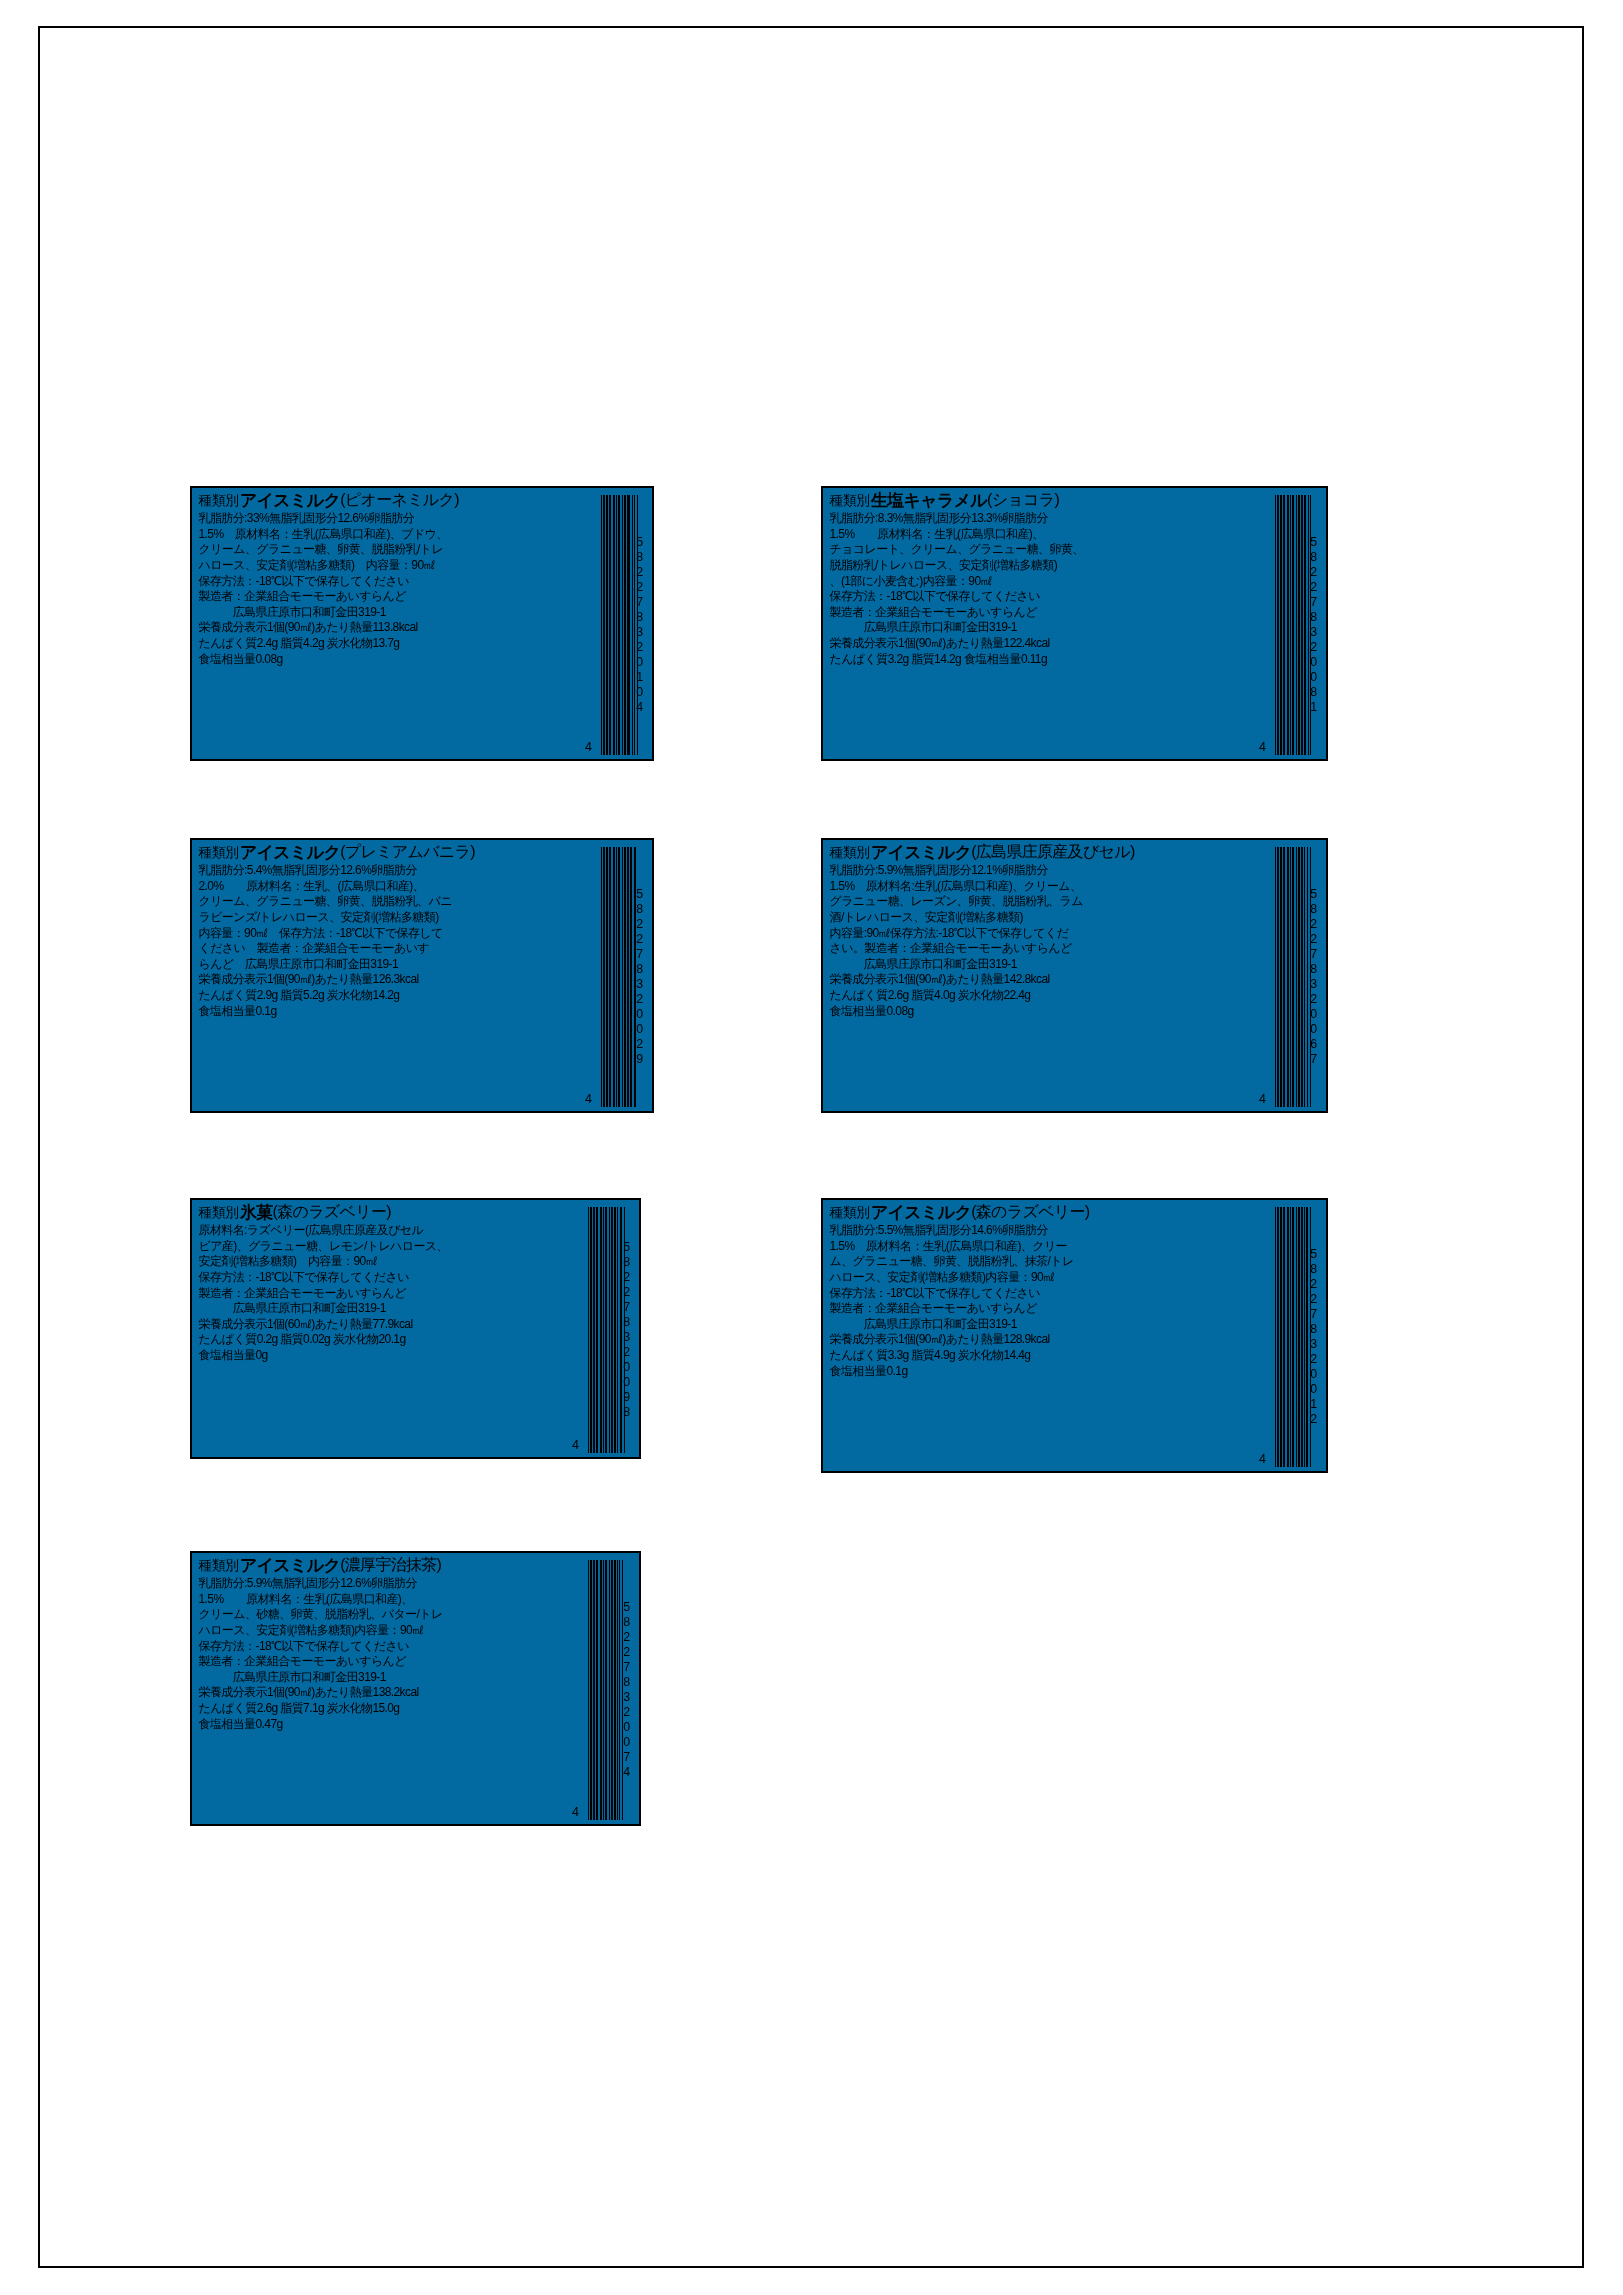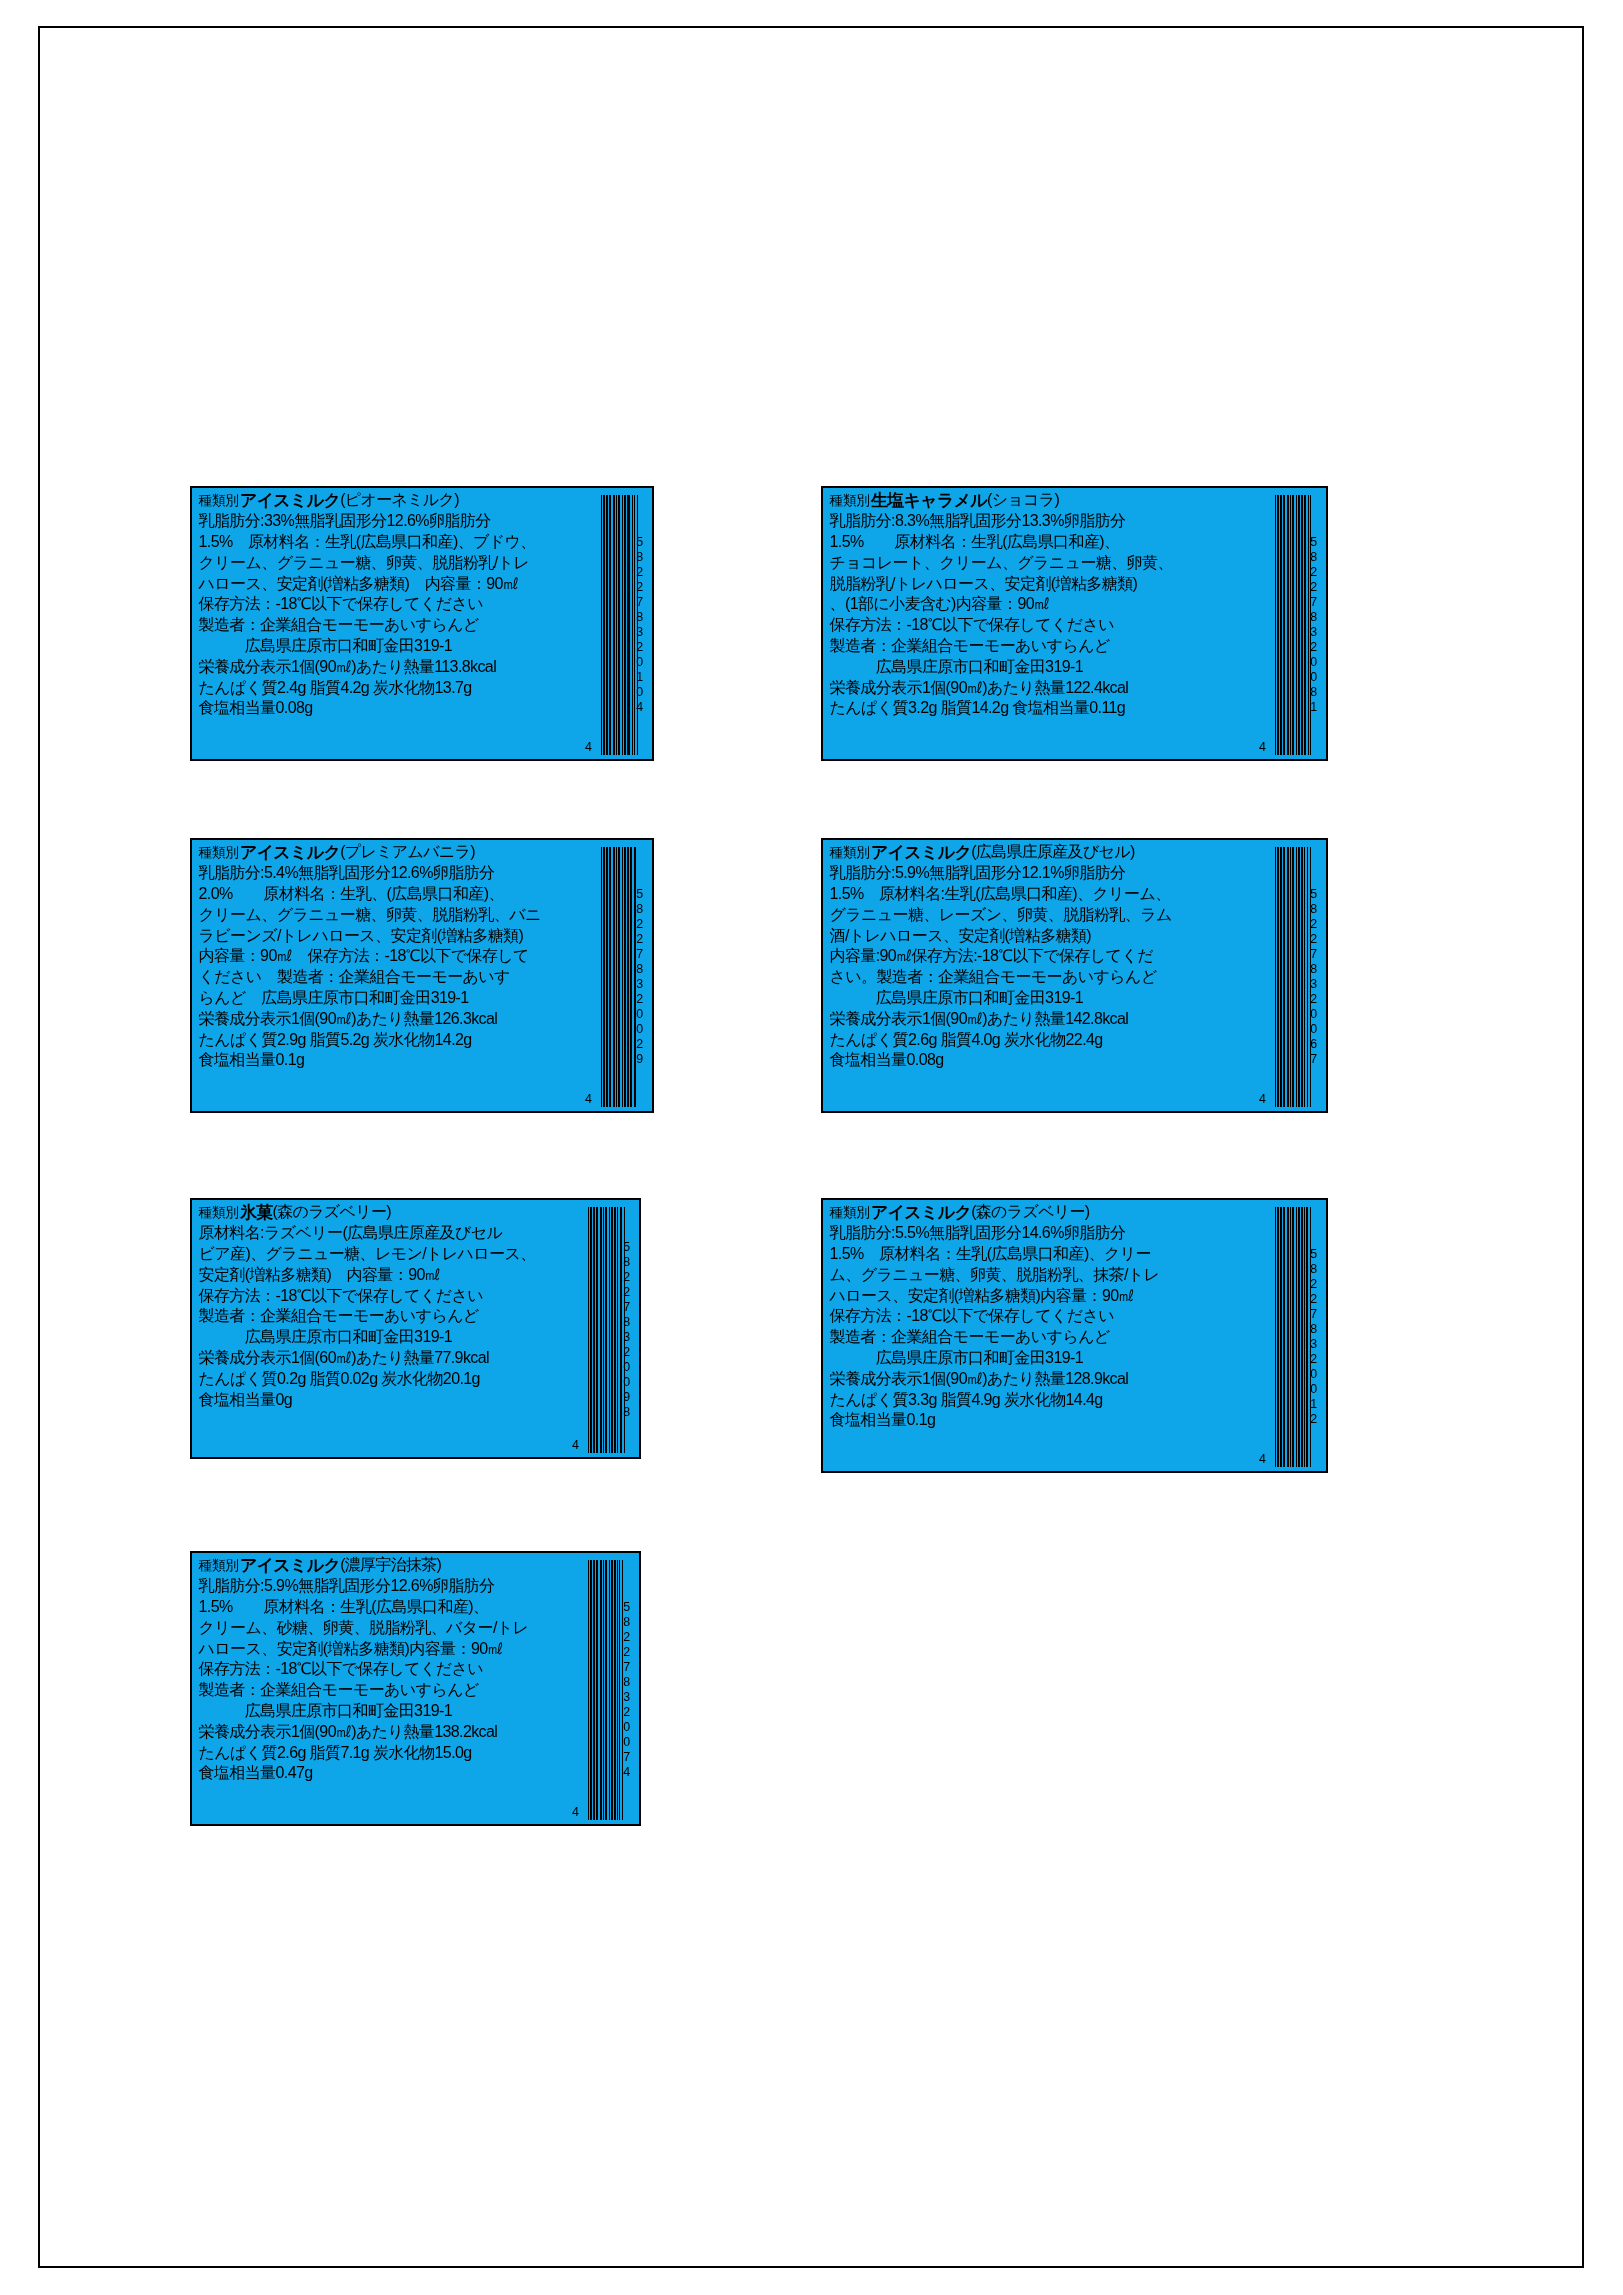--- a/index.html
+++ b/index.html
@@ -28,21 +28,21 @@
     position: absolute;
     left: 0;
     top: 0;
     width: 100%;
     height: 100%;
   }
   .label {
     position: absolute;
     border: 2px solid #000000;
     box-sizing: border-box;
-    background: #0ea5e9;
+    background: #0369a1;
     overflow: hidden;
   }
   .label-inner {
     position: absolute;
     left: 6.5px;
     top: 3.9px;
     right: 71px;
     bottom: 2.6px;
   }
   .hdr {
@@ -64,21 +64,21 @@
     font-weight: bold;
     letter-spacing: -0.7px;
   }
   .hdr .flavor {
     font-size: 16px;
     letter-spacing: -0.7px;
     align-self: flex-end;
     padding-bottom: 2px;
   }
   .body-text {
-    font-size: 16px;
+    font-size: 12px;
     line-height: 1.30;
     letter-spacing: -0.6px;
     white-space: pre-wrap;
     word-break: break-all;
   }
   
   .barcode {
     position: absolute;
     right: 5.2px;
     top: 6.5px;

